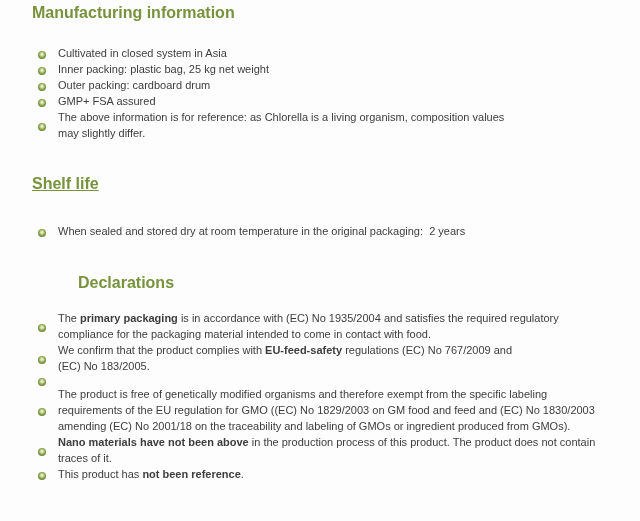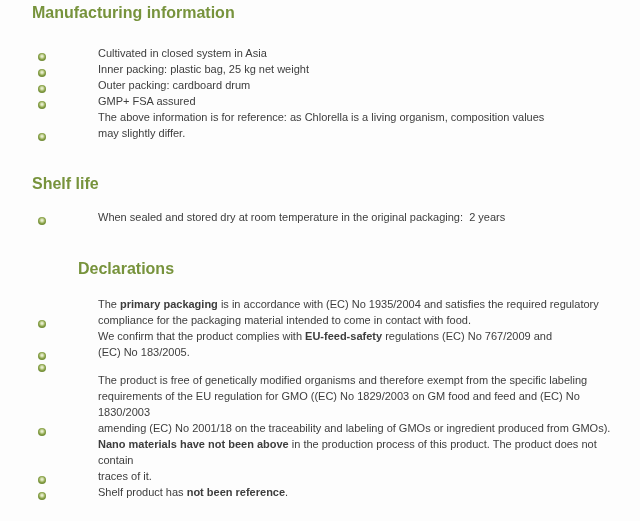--- a/index.html
+++ b/index.html
@@ -17,28 +17,27 @@
   h2.sec-title {
     font-size: 16px;
     line-height: 19px;
     font-weight: 700;
     color: #77933C;
   }
   ul.bullets {
     list-style: none;
   }
   .sec-0 ul.bullets { margin-top: 23px; }
-  .sec-1 h2.sec-title { margin-top: 33px; }
-  .sec-1 ul.bullets { margin-top: 16px; }
+  .sec-1 h2.sec-title { margin-top: 33px; text-decoration: underline; }
+  .sec-1 ul.bullets { margin-top: 30px; }
   .sec-2 h2.sec-title { margin-top: 34px; margin-left: 46px; }
   .sec-2 ul.bullets { margin-top: 18px; }
   li.bullet-item {
     display: flex;
-    align-items: flex-end;
-    gap: 40px;
+    align-items: center;
   }
   .ball {
     flex: none;
     width: 8px; height: 8px;
     border-radius: 50%;
     margin: 4px 12px 0 6px;
     background: radial-gradient(circle at 50% 42%,
       #f2f5e3 0%, #d4dfae 22%, #8aa349 50%, #67832f 78%, #5d7a2a 100%);
   }
   .txt {
@@ -114,18 +113,18 @@
 requirements of the EU regulation for GMO ((EC) No 1829/2003 on GM food and feed and (EC) No 1830/2003
 amending (EC) No 2001/18 on the traceability and labeling of GMOs or ingredient produced from GMOs).</span></span>
       </li>
       <li class="bullet-item">
         <span class="ball"></span>
         <span class="txt"><span class="b">Nano materials have not been above</span><span> in the production process of this product. The product does not contain
 traces of it.</span></span>
       </li>
       <li class="bullet-item">
         <span class="ball"></span>
-        <span class="txt"><span>Shelf product has </span><span class="b">not been reference</span><span>.</span></span>
+        <span class="txt"><span>This product has </span><span class="b">not been reference</span><span>.</span></span>
       </li>
     </ul>
   </section>
 
 </div>
 
 </body></html>

